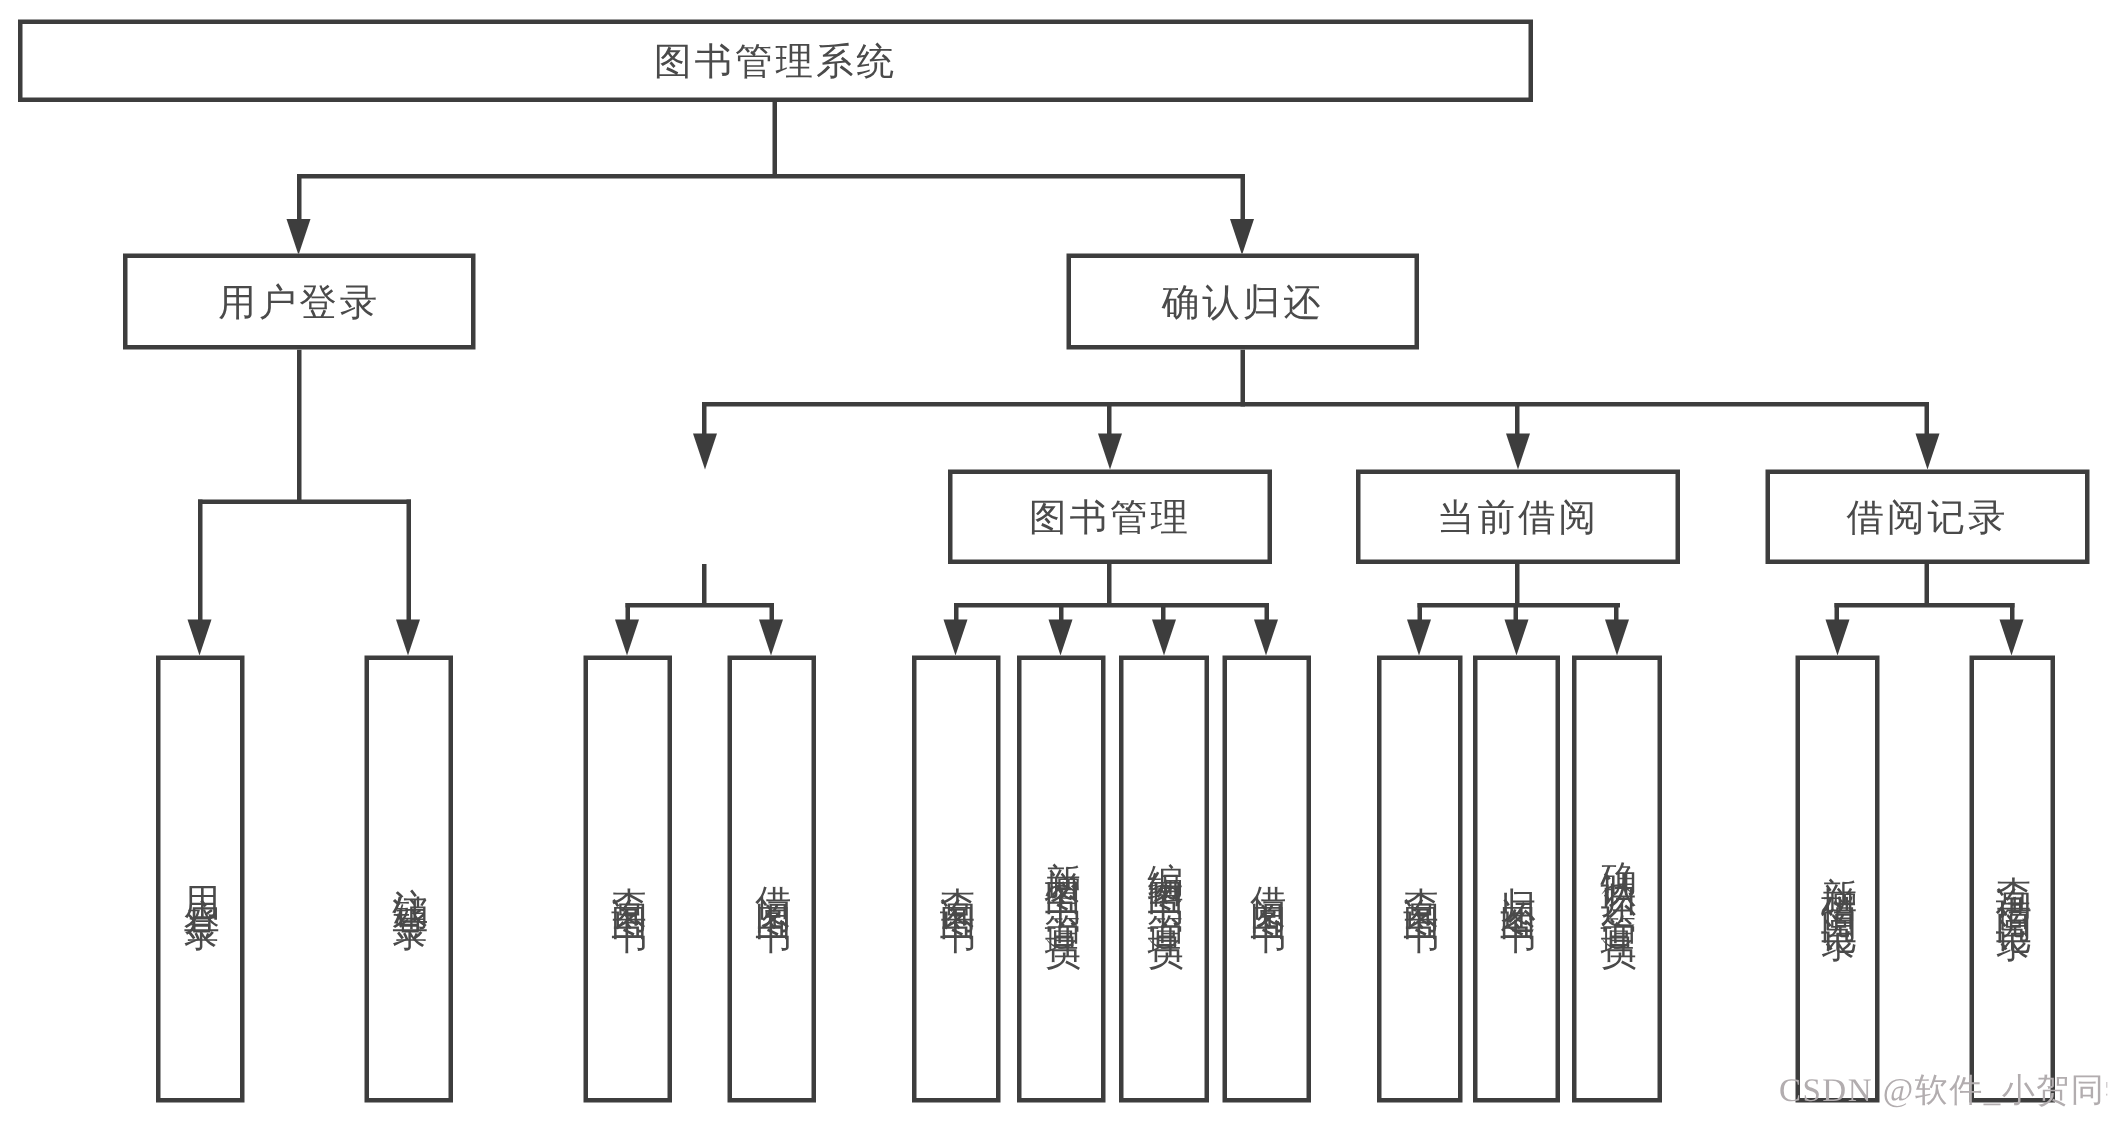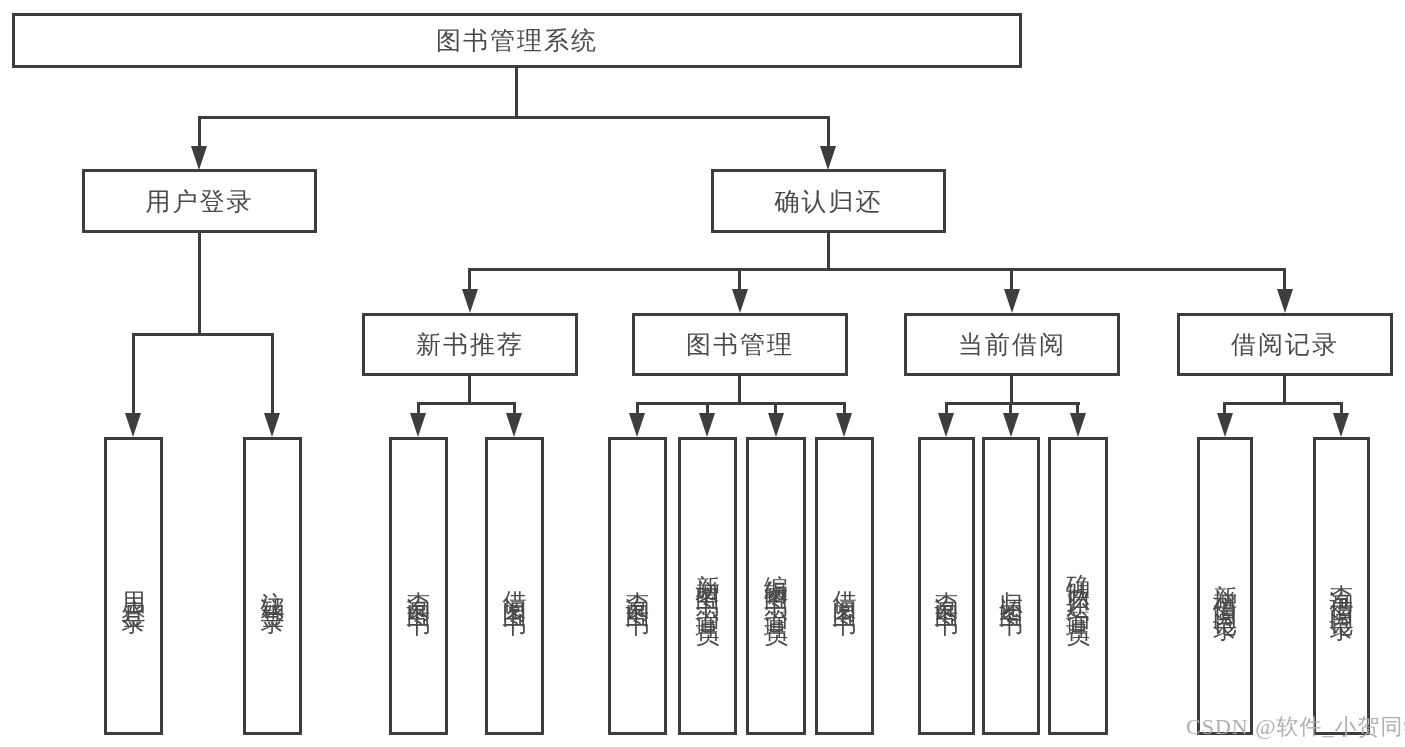--- a/index.html
+++ b/index.html
@@ -52,23 +52,20 @@
   </div>
 
   <div class="node" style="left:82px;top:169px;width:235px;height:64px">
     <span>用户登录</span>
   </div>
 
   <div class="node" style="left:711px;top:169px;width:235px;height:64px">
     <span>确认归还</span>
   </div>
 
-  <div class="node" style="left:362px;top:313px;width:216px;height:63px">
-    <span>新书推荐</span>
-  </div>
 
   <div class="node" style="left:632px;top:313px;width:216px;height:63px">
     <span>图书管理</span>
   </div>
 
   <div class="node" style="left:904px;top:313px;width:216px;height:63px">
     <span>当前借阅</span>
   </div>
 
   <div class="node" style="left:1177px;top:313px;width:216px;height:63px">

